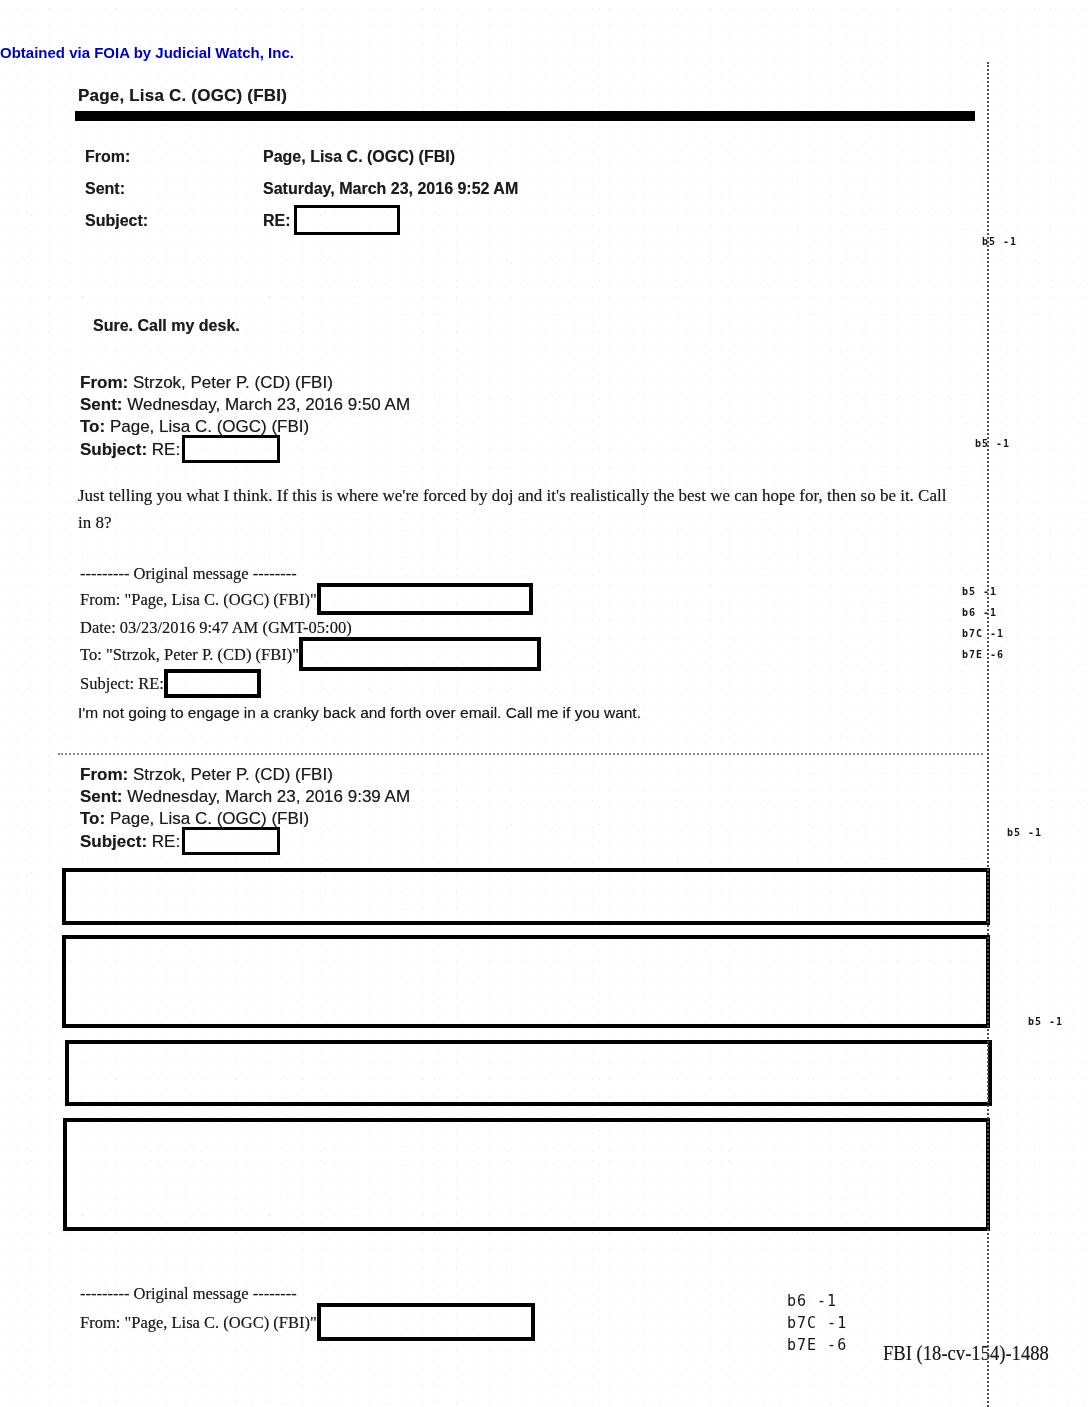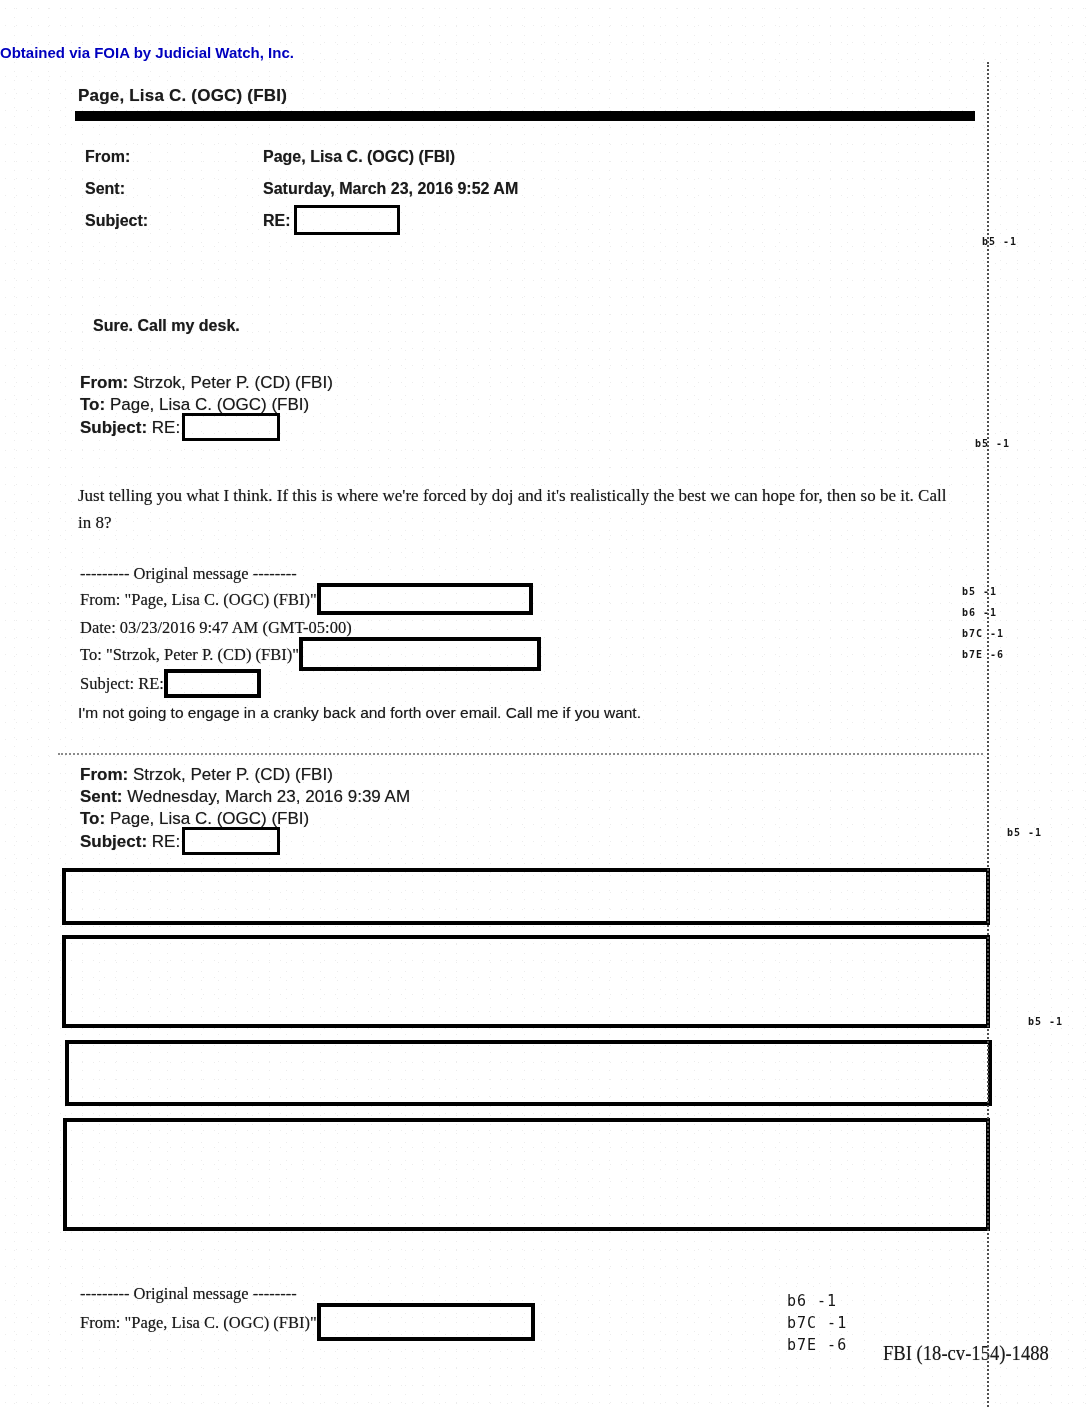--- a/index.html
+++ b/index.html
@@ -55,20 +55,21 @@
   <div>
     <span class="lbl">Subject:</span><span class="val">RE:</span><span class="redact subj-box-1"></span>
   </div>
 </div>
 <div class="abs mono code" style="left:982px;top:236px;">b5 -1</div>
 
 <div class="abs body-sans scan" style="left:93px;top:317px;font-weight:bold;">Sure.  Call my desk.</div>
 
 <div class="abs qhdr scan" style="left:80px;top:372px;">
   <div><b>From:</b> <span>Strzok, Peter P. (CD) (FBI)</span></div>
+  <div><b>Sent:</b> <span>Wednesday, March 23, 2016 9:50 AM</span></div>
   <div><b>To:</b> <span>Page, Lisa C. (OGC) (FBI)</span></div>
   <div><b>Subject:</b> <span>RE:</span><span class="redact subj-box-2"></span></div>
 </div>
 <div class="abs mono code" style="left:975px;top:438px;">b5 -1</div>
 
 <div class="abs serif serif-body scan" style="left:78px;top:482px;width:885px;">Just telling you what I think.  If this is where we're forced by doj and it's realistically the best we can hope for, then so be it. Call in 8?</div>
 
 <div class="abs serif omsg scan" style="left:80px;top:561px;">
   <div>--------- Original message --------</div>
   <div><span>From:</span> <span>"Page, Lisa C. (OGC) (FBI)"</span><span class="redact ibox" style="width:208px;height:24px;"></span></div>

